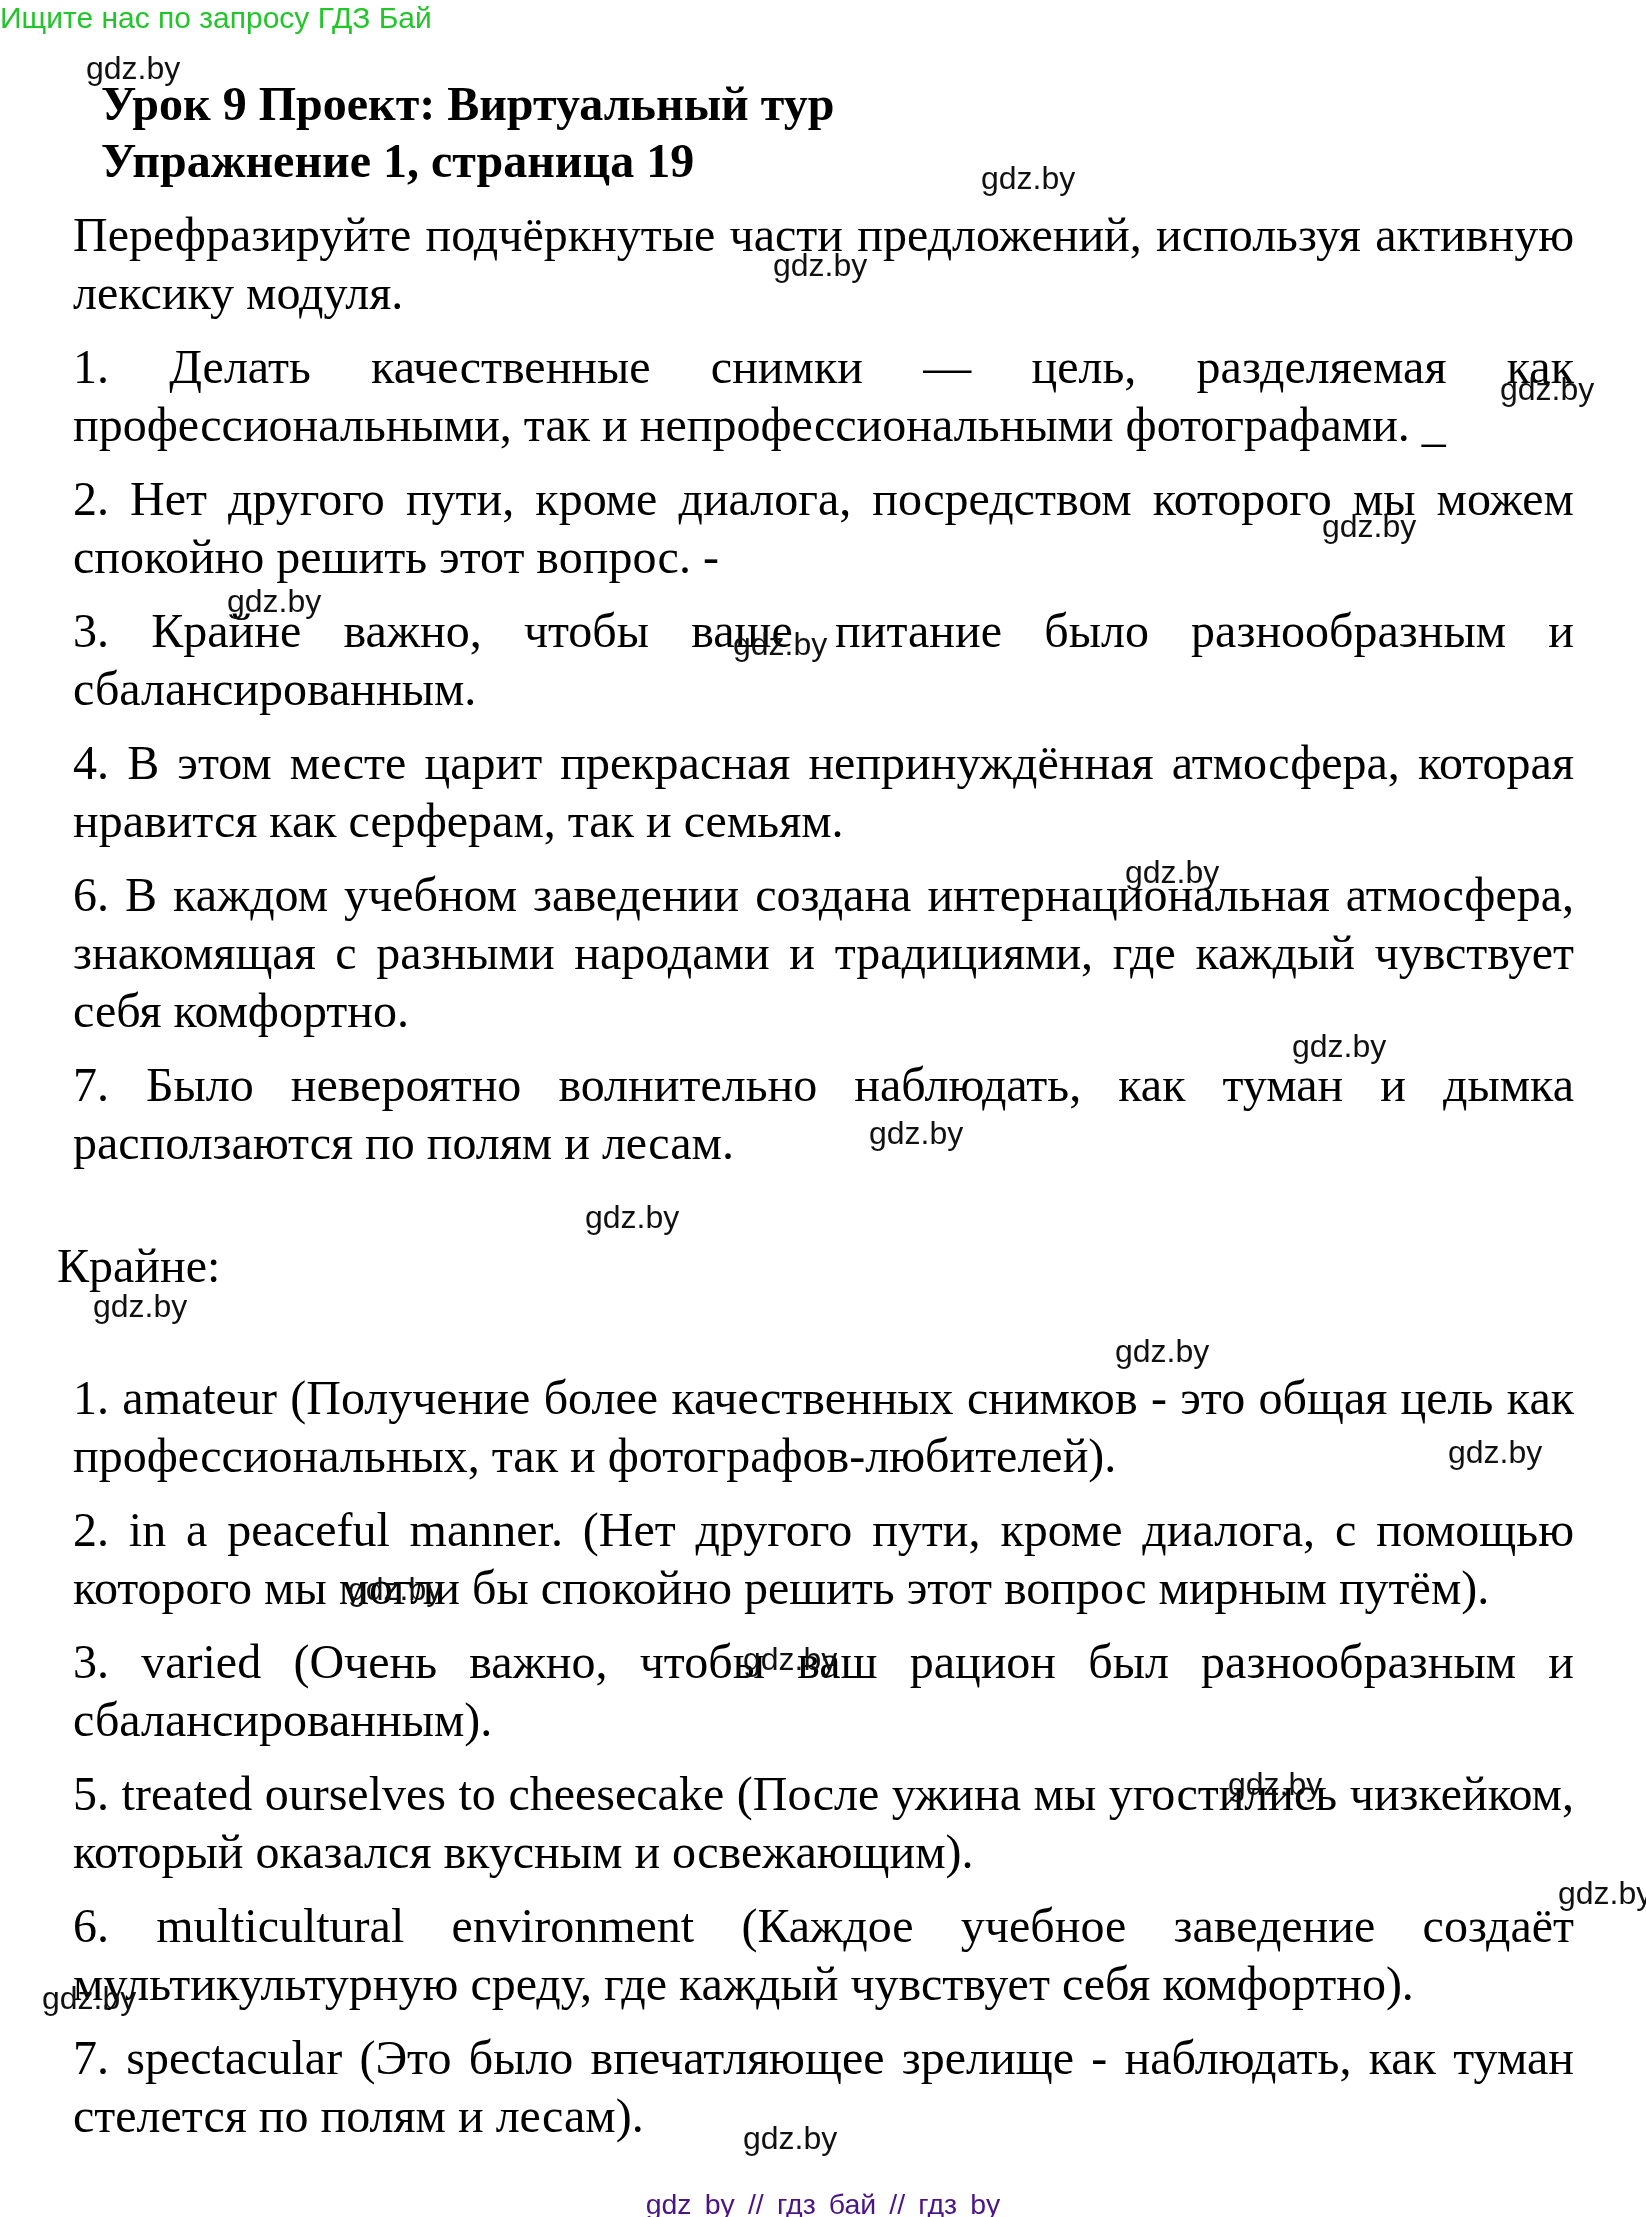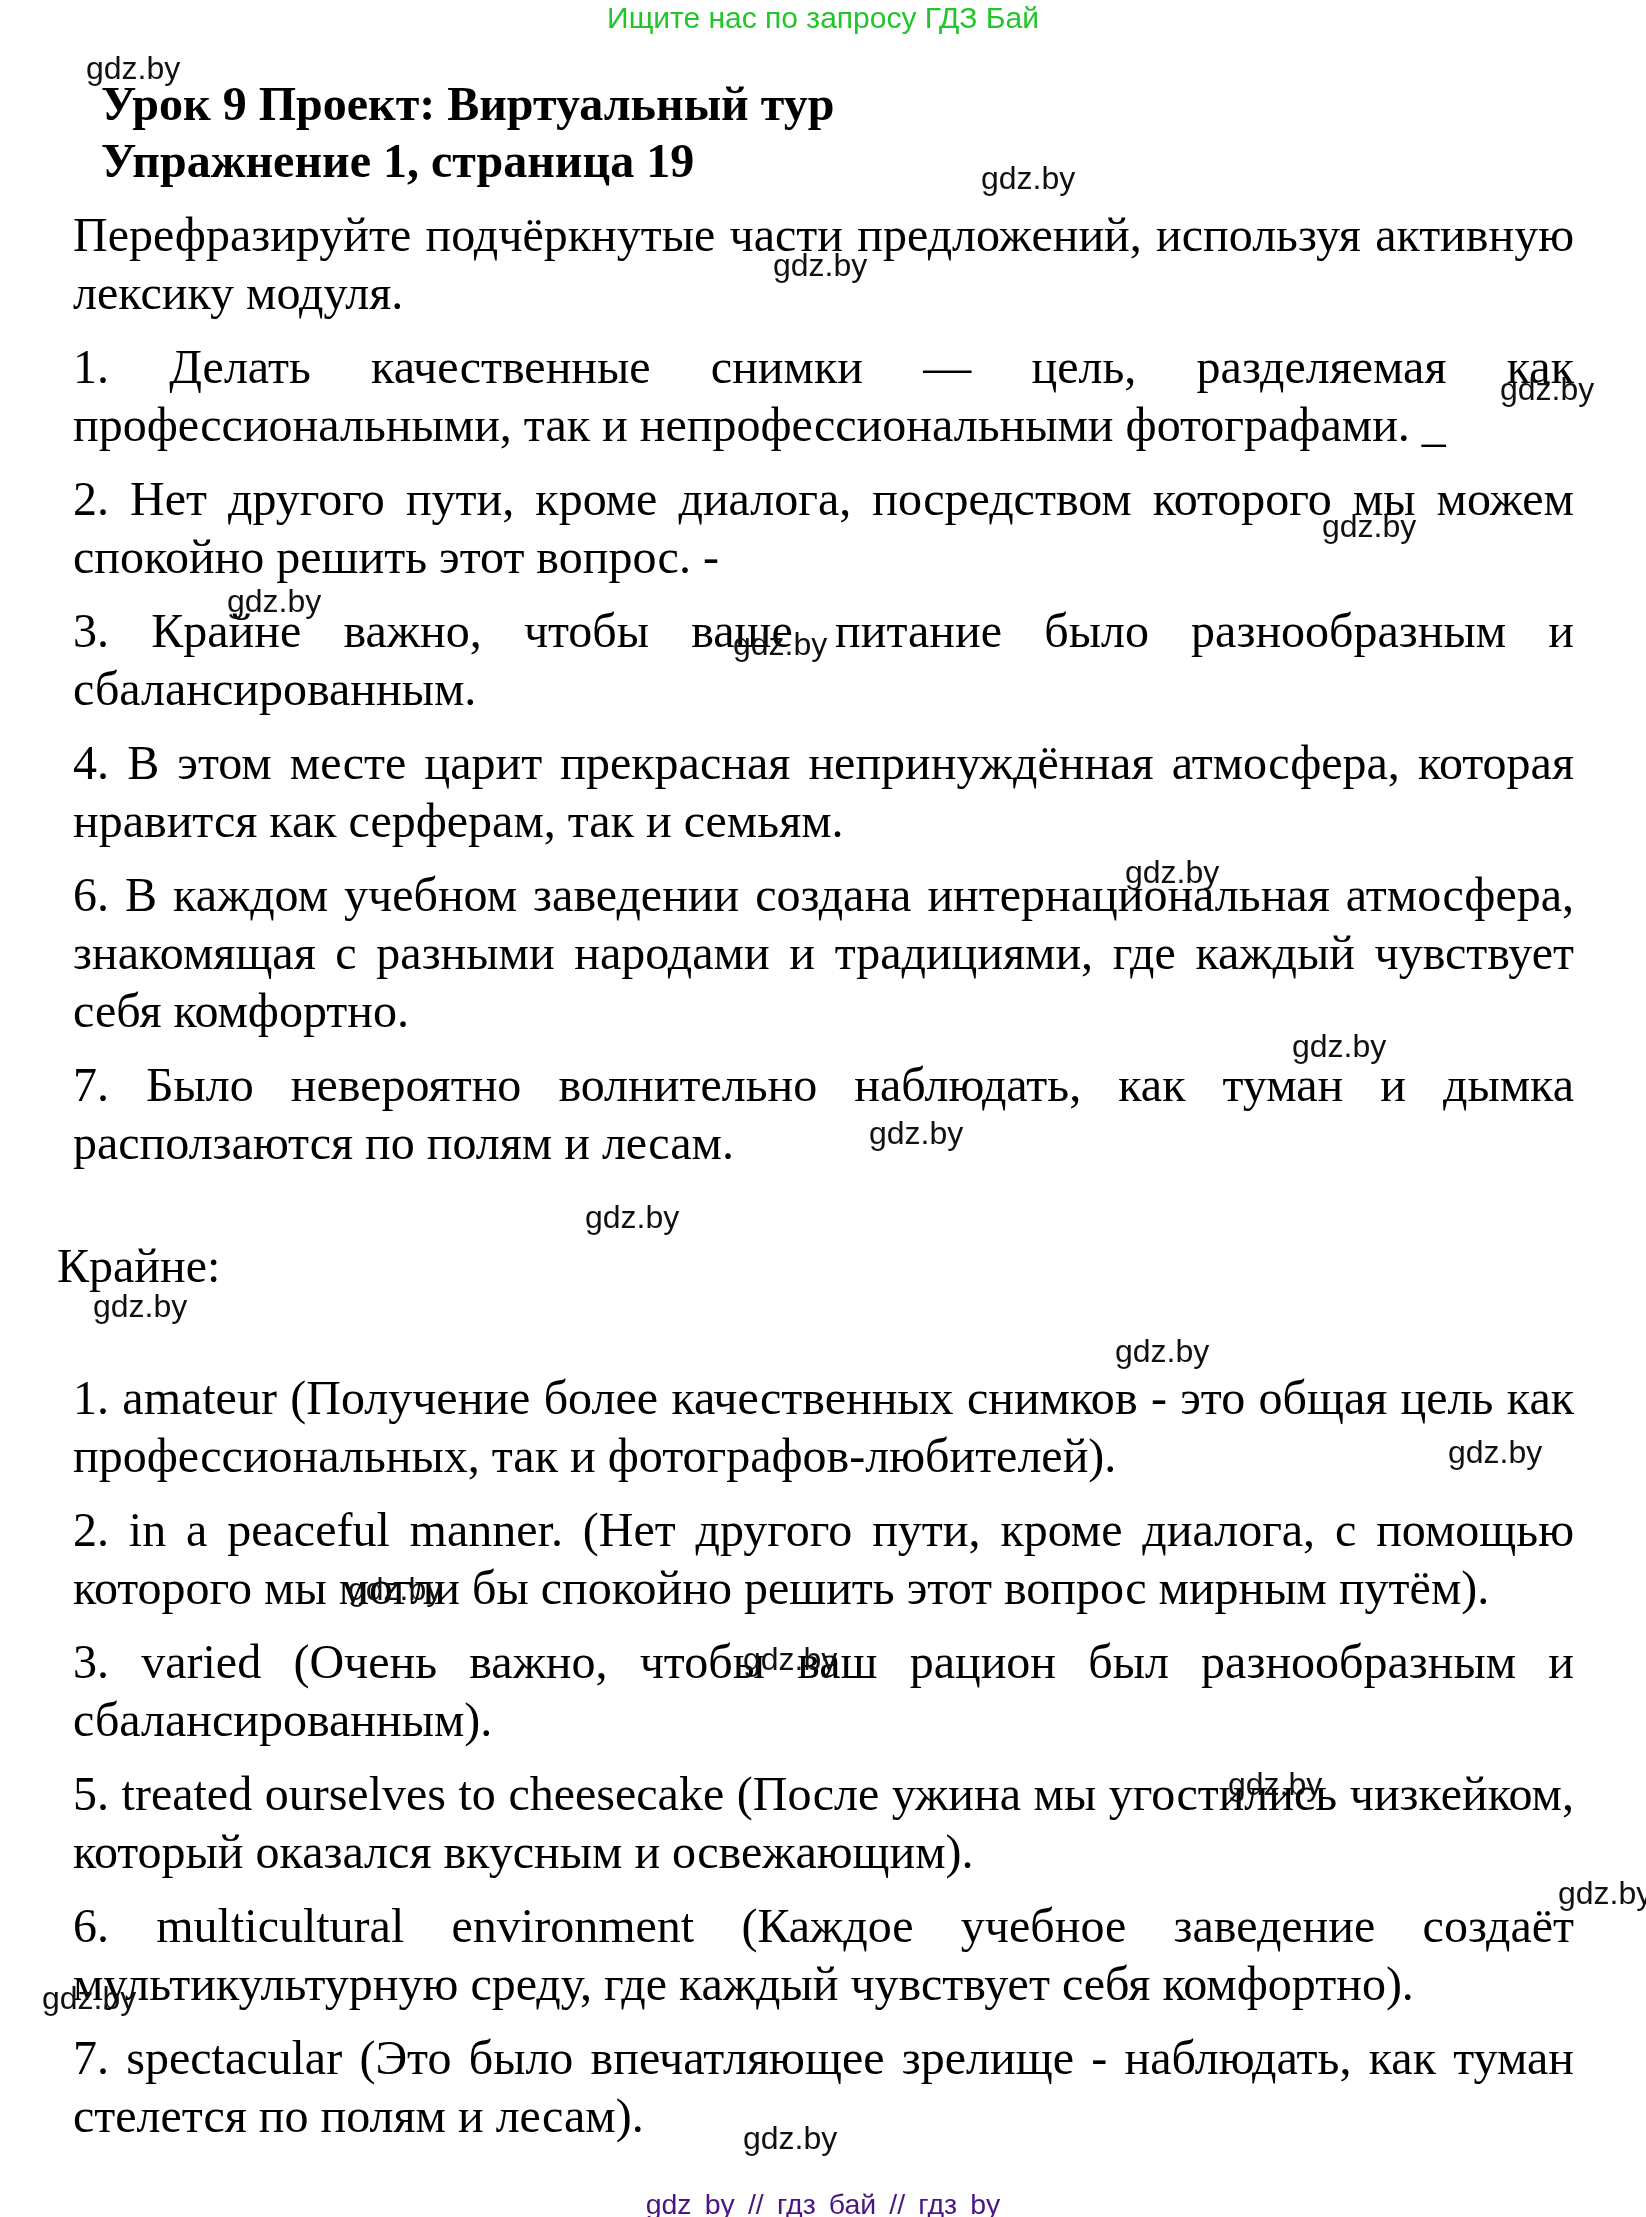--- a/index.html
+++ b/index.html
@@ -8,21 +8,21 @@
       height: 2217px;
       position: relative;
       overflow: hidden;
       font-family: "Liberation Serif", serif;
       color: #000000;
     }
     .top-banner {
       position: absolute;
       left: 0; top: 0;
       width: 1646px;
-      text-align: center;
+      text-align: left;
       font-family: "Liberation Sans", sans-serif;
       font-size: 30px;
       line-height: 35px;
       color: #22c52a;
     }
     .page {
       position: absolute;
       left: 57px;
       top: 0;
       width: 1533px;

